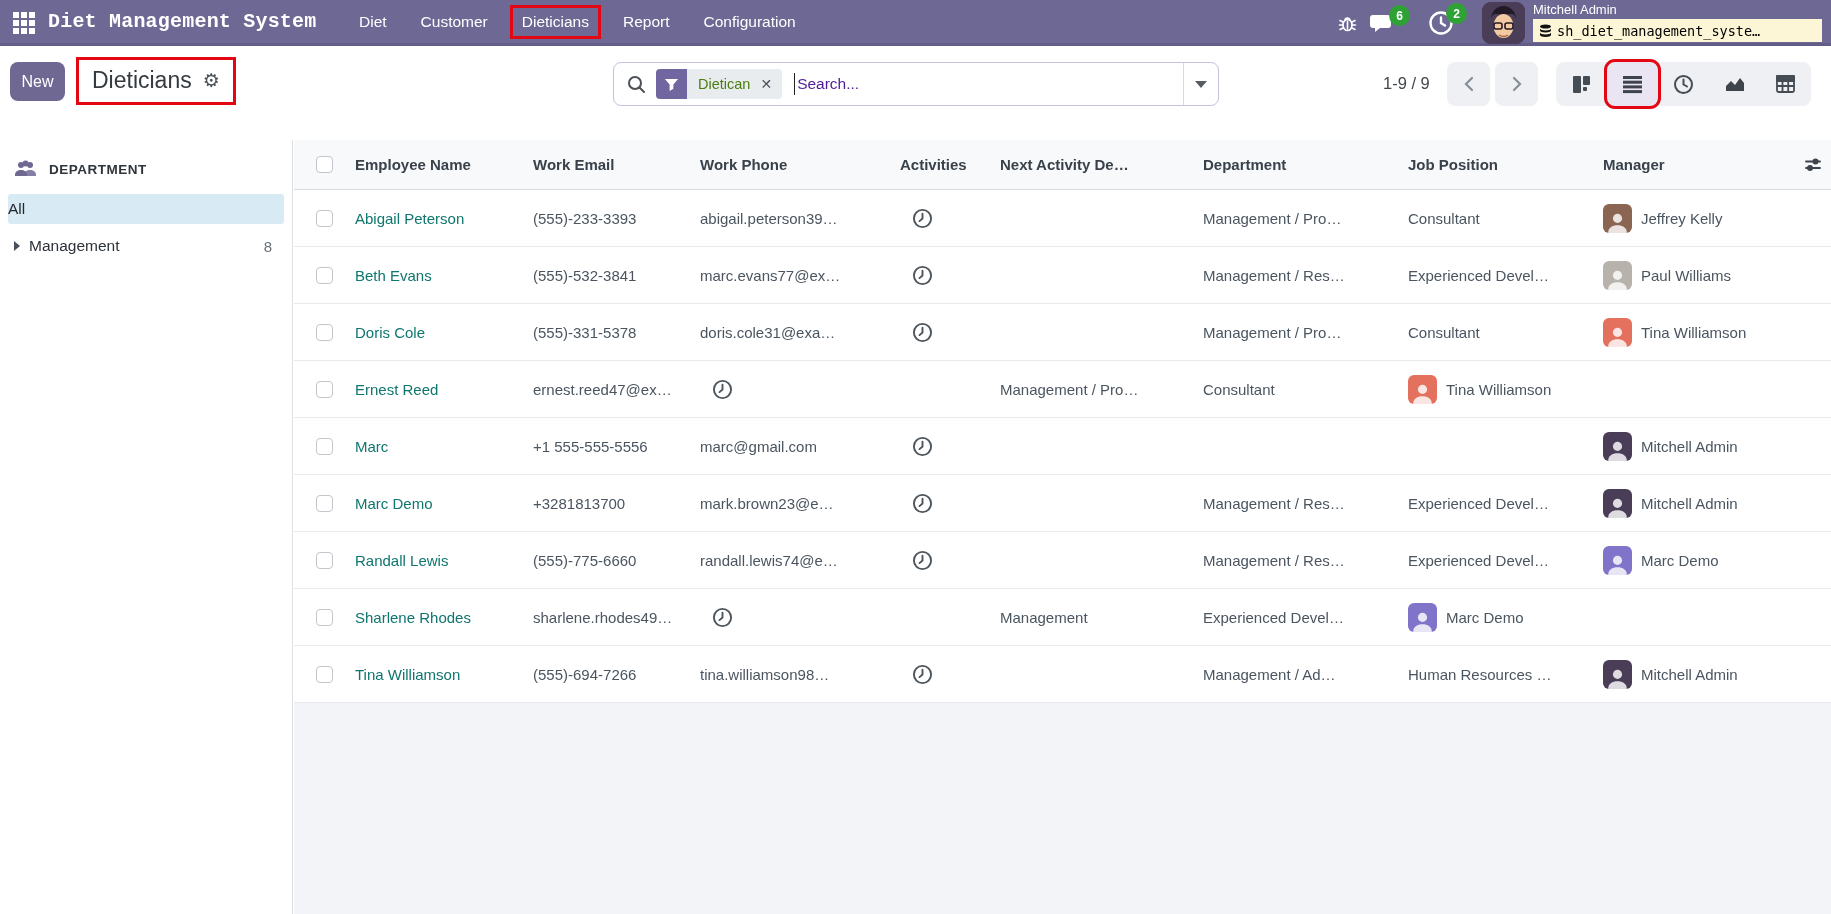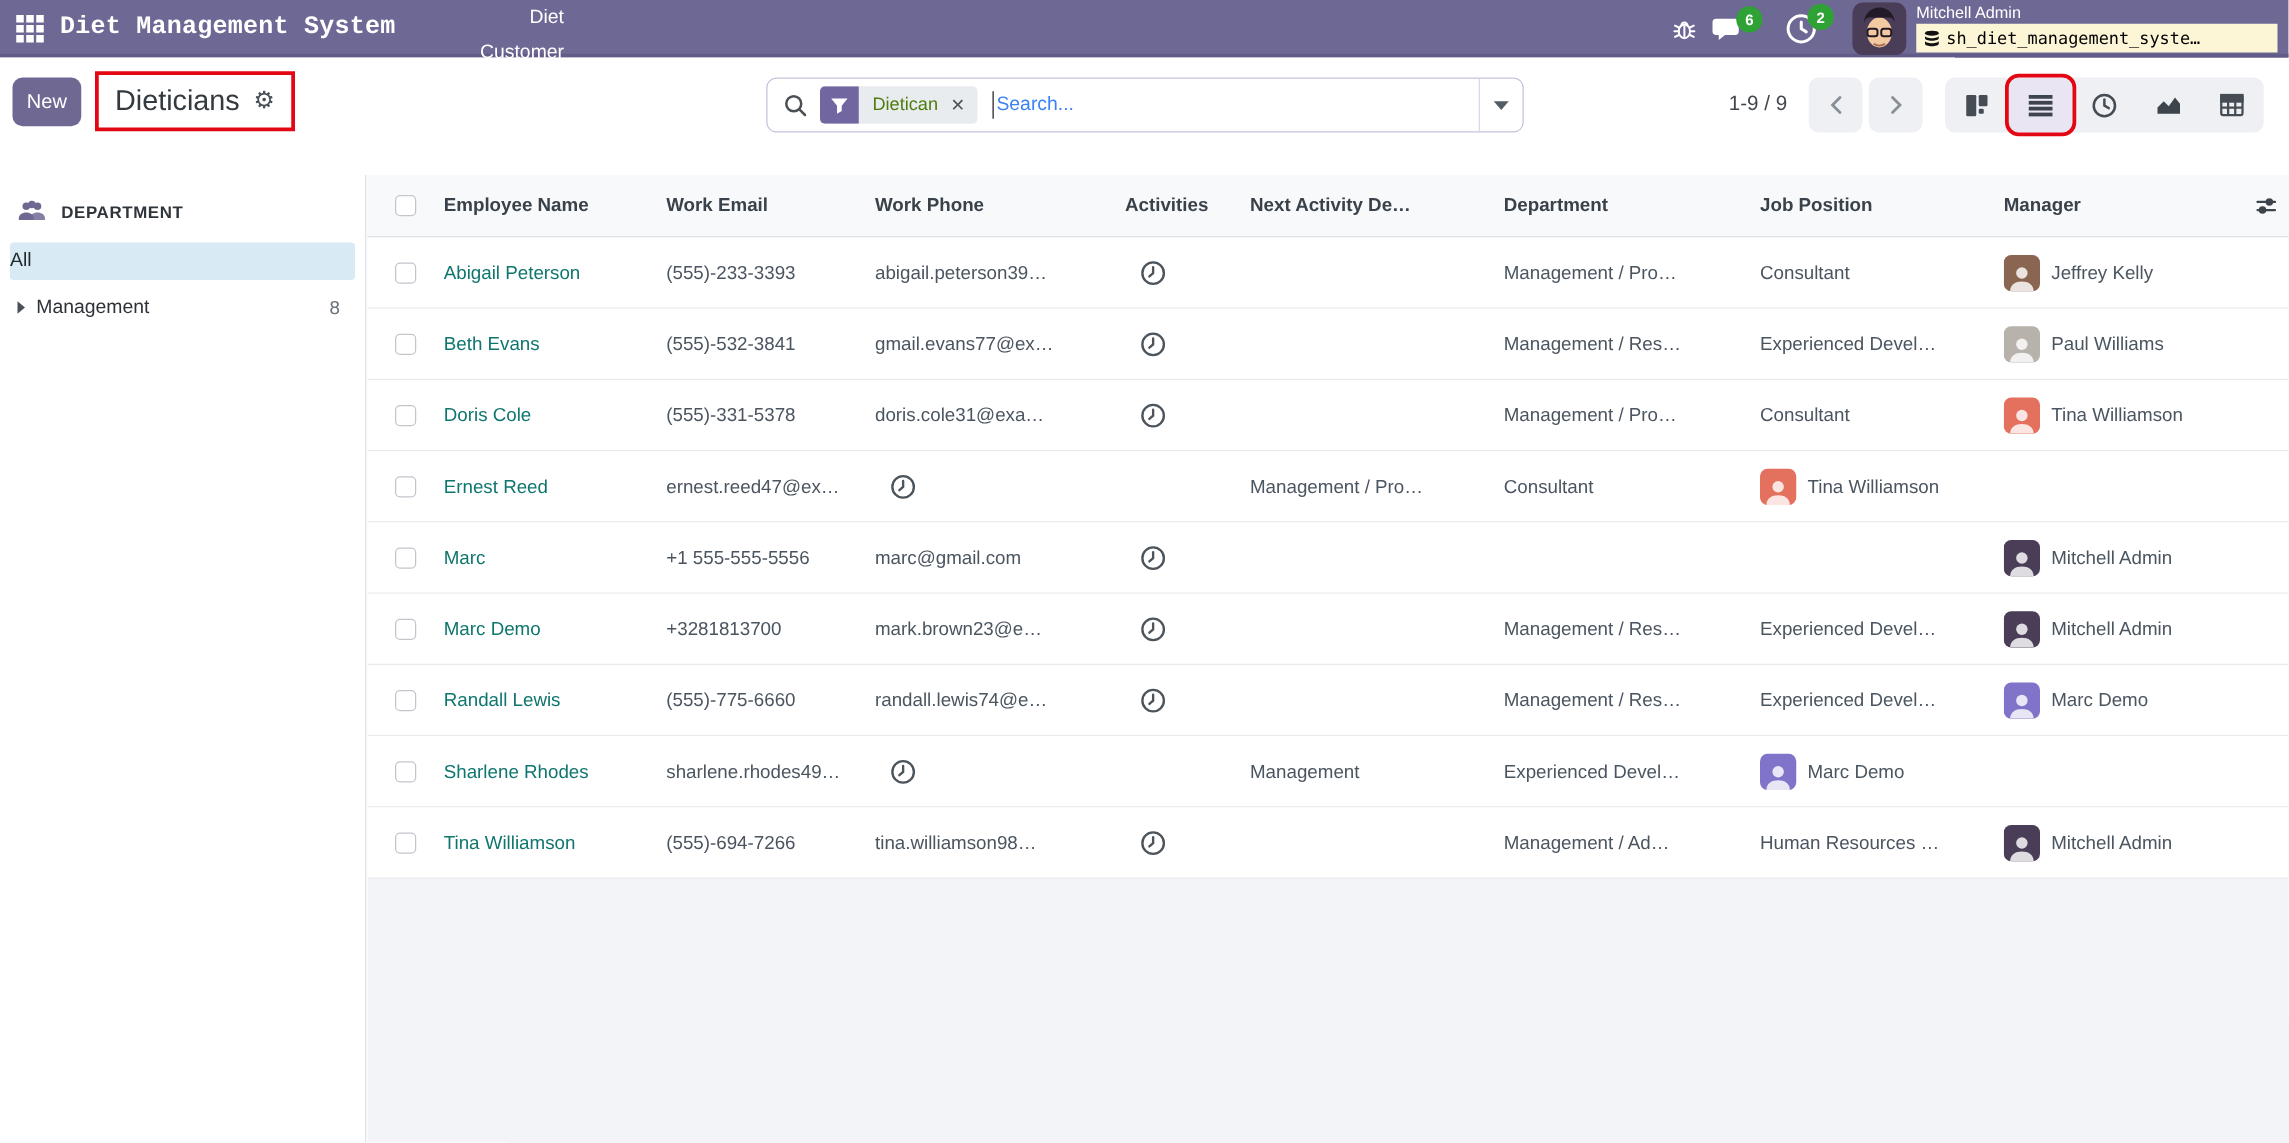--- a/index.html
+++ b/index.html
@@ -7,21 +7,21 @@
   .screen { position:relative; width:1831px; height:914px; overflow:hidden; background:#fff; }
 
   
   .topbar { position:absolute; top:0; left:0; width:1831px; height:46px;
             background:#6e6894; border-bottom:3px solid #615c88; color:#fff; }
   .apps-grid { position:absolute; left:13px; top:12px; width:22px; height:22px;
                display:grid; grid-template-columns:repeat(3,6px); grid-template-rows:repeat(3,6px); gap:2px; cursor:pointer; }
   .apps-grid span { background:#fff; }
   .app-title { position:absolute; left:48px; top:0; height:43px; display:flex; align-items:center;
                font-size:20px; font-weight:bold; letter-spacing:.2px; cursor:pointer;font-family:Liberation Mono, monospace; }
-  .top-menu { position:absolute; left:342px; top:0; height:43px; display:flex; align-items:flex-end;flex-direction:column; }
+  .top-menu { position:absolute; left:342px; top:0; height:43px; display:flex; align-items:center; }
   .menu-item { padding:5px 17px; font-size:15.5px; cursor:pointer; white-space:nowrap; }
   .menu-item.annotated { border:3px solid #e30613; padding:5px 9px; margin:0 5px; }
   .tb-icon { position:absolute; cursor:pointer; }
   .badge { position:absolute; top:-7px; right:-13px; min-width:21px; height:21px; border-radius:50%;
            background:#2fa235; color:#fff; font-size:12px; font-weight:bold;
            display:flex; align-items:center; justify-content:center; }
   .tb-avatar { position:absolute; left:1482px; top:2px; width:43px; height:42px; border-radius:9px;
                background:#4a3d57; overflow:hidden; cursor:pointer; }
   .userbox { position:absolute; left:1533px; top:1px; }
   .user-name { font-size:13px; color:#fff; line-height:17px; }
@@ -39,21 +39,21 @@
   .gear-glyph { font-family:"DejaVu Sans", sans-serif; font-size:19px; color:#49505a; cursor:pointer; line-height:1; }
 
   .searchbox { position:absolute; left:613px; top:16px; width:606px; height:44px;
                border:1px solid #c6c2dc; border-radius:8px; display:flex; align-items:center; background:#fff; }
   .search-mag { margin:0 10px 0 13px; flex:0 0 auto; }
   .facet { display:flex; align-items:stretch; height:30px; border-radius:4px; overflow:hidden; background:#e9ecef; cursor:pointer; }
   .facet-funnel { width:31px; background:#7266a0; display:flex; align-items:center; justify-content:center; }
   .facet-label { display:flex; align-items:center; padding:0 4px 0 11px; font-size:14.5px; color:#4d7c0f; }
   .facet-x { display:flex; align-items:center; padding:0 10px 0 6px; color:#4c535a; font-size:14px; }
   .text-caret { width:1px; height:22px; background:#222; margin-left:12px; }
-  .search-placeholder { margin-left:2px; font-size:15.5px; color:#3b82f6; }
+  .search-placeholder { margin-left:2px; font-size:15.5px; color:#4c1d95; }
   .search-dd { position:absolute; right:0; top:0; width:35px; height:42px; border-left:1px solid #dad7e8;
                display:flex; align-items:center; justify-content:center; cursor:pointer; }
   .tri-down { width:0; height:0; border-left:6px solid transparent; border-right:6px solid transparent; border-top:7px solid #555c64; }
 
   .pager-text { position:absolute; left:1383px; top:28px; font-size:16.5px; color:#42474d; white-space:nowrap; }
   .pager-btn { position:absolute; top:16px; width:43px; height:44px; background:#eef0f3; border:none;
                border-radius:8px; display:flex; align-items:center; justify-content:center; cursor:pointer; }
   .pager-prev { left:1447px; } .pager-next { left:1495px; }
 
   .view-switcher { position:absolute; left:1556px; top:16px; height:44px; background:#eef0f3;
@@ -317,21 +317,21 @@
         </div>
         <div class="cell"></div>
       </div>
 
       <div class="grid-row row">
         <div class="cell c-check">
           <span class="checkbox"></span>
         </div>
         <div class="cell c-name">Beth Evans</div>
         <div class="cell">(555)-532-3841</div>
-        <div class="cell">gmail.evans77@ex…</div>
+        <div class="cell">marc.evans77@ex…</div>
         <div class="cell clock-cell">
           <svg width="21" height="21" viewBox="0 0 21 21" fill="none" stroke="#4c545c" stroke-width="1.9" stroke-linecap="round">
             <circle cx="10.5" cy="10.5" r="8.6"></circle>
             <path d="M10.5 5.8v4.7l-3 2.6"></path>
           </svg>
         </div>
         <div class="cell"></div>
         <div class="cell">Management / Res…</div>
         <div class="cell">Experienced Devel…</div>
         <div class="cell">

